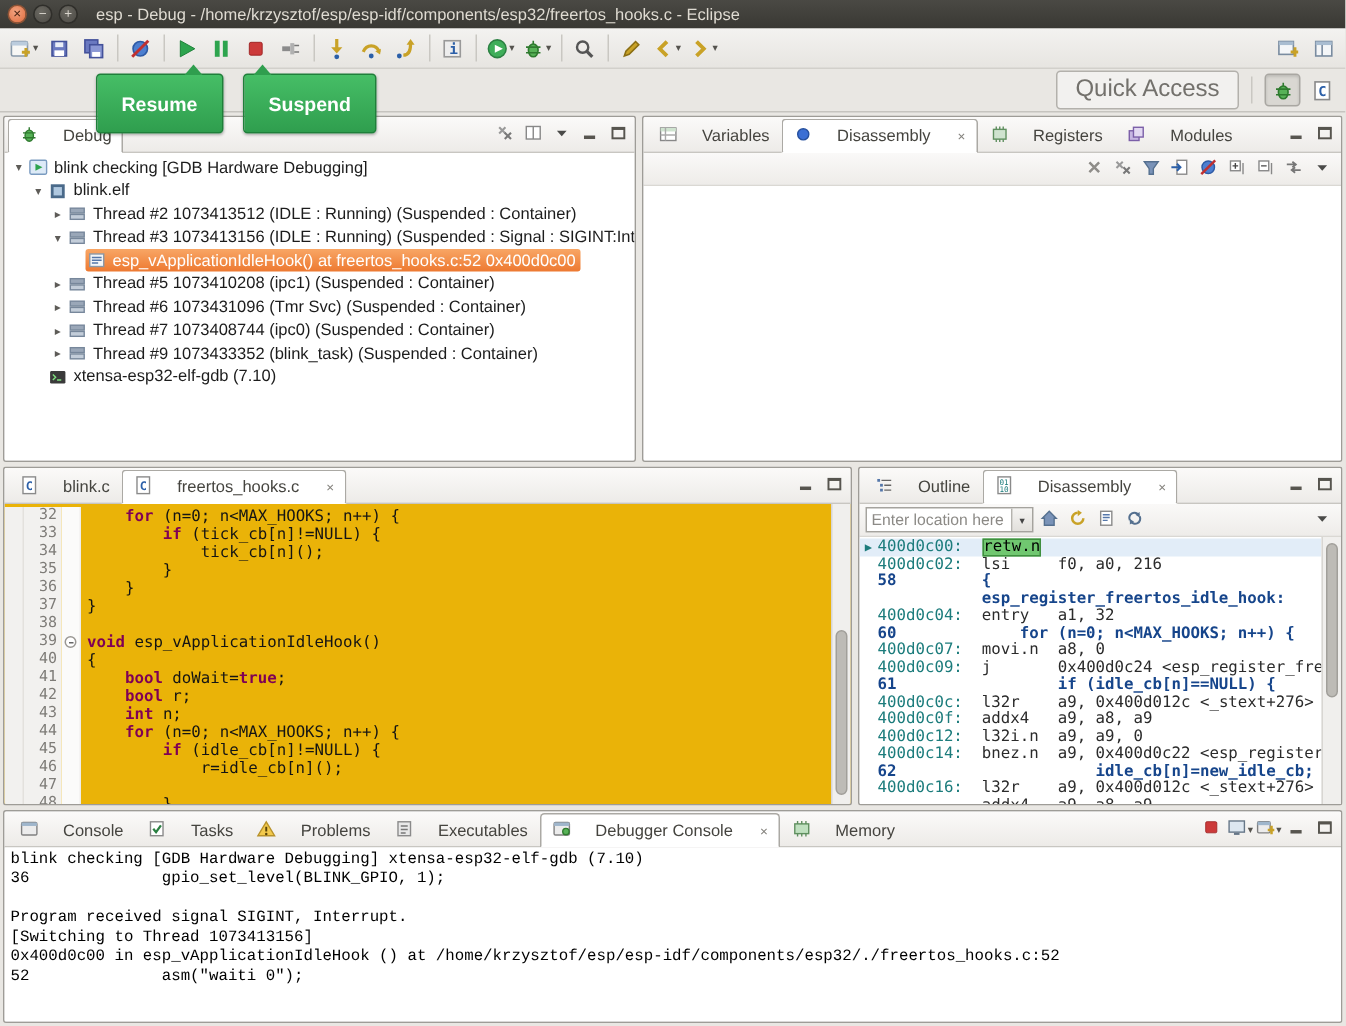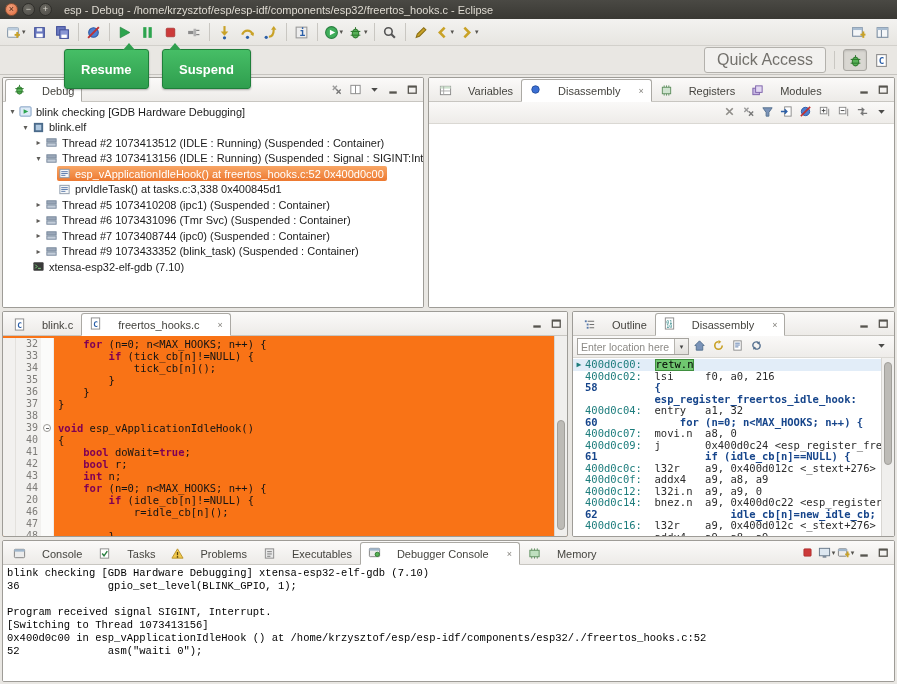--- a/index.html
+++ b/index.html
@@ -66,21 +66,21 @@
 
 
 .tree{flex:1;background:#fff;overflow:hidden;padding-top:2px}
 .tree-row{height:15.5px;display:flex;align-items:center;white-space:nowrap;overflow:hidden;font-size:11px;color:#1C1C1C}
 .expander{width:11px;flex:0 0 11px;font-size:8px;color:#5E5C58;text-align:center}
 .tree-ico{width:15px;flex:0 0 15px;display:flex;align-items:center;justify-content:center;margin-right:3px}
 .sel-wrap{display:flex;align-items:center;height:15px;border-radius:2px;padding:0 3px 0 0}
 .tree-row.selected .sel-wrap{background:linear-gradient(#F8A665,#ED7931);color:#fff}
 
 
-.ebody{flex:1;position:relative;background:#f97316;overflow:hidden}
+.ebody{flex:1;position:relative;background:#eab308;overflow:hidden}
 .elines{position:absolute;top:0;left:0;right:13px;bottom:0;overflow:hidden;font-family:"DejaVu Sans Mono",monospace;font-size:10.5px;line-height:12px;padding-top:2px}
 .code-line{display:flex;height:12px;white-space:pre}
 .annot{width:13px;flex:0 0 13px;background:#F2F1EF;border-right:1px solid #E3E1DD}
 .ln{width:25px;flex:0 0 25px;background:#F2F1EF;color:#7E7C78;text-align:right;padding-right:3px;font-size:10px}
 .foldc{width:13px;flex:0 0 13px;background:#FBFBFA;border-right:1px solid #EFEEEC;display:flex;align-items:center;justify-content:center}
 .fold-mark{display:inline-block;width:8px;height:8px;border:1px solid #9A9894;border-radius:50%;position:relative;background:#fff}
 .fold-mark::after{content:"";position:absolute;left:1.5px;right:1.5px;top:3px;height:1px;background:#666}
 .ctext{padding-left:4px;color:#141414}
 .kw{color:#7F0055;font-weight:bold}
 .vscroll{position:absolute;top:0;right:0;bottom:0;width:13px;background:#F0EFED;border-left:1px solid #D8D6D2}
@@ -437,34 +437,20 @@
                   <svg width="13" height="13" viewBox="0 0 14 14">
                     <rect x="2" y="2.5" width="10" height="9" fill="#F4F6F8" stroke="#8A98A8"></rect>
                     <line x1="3.5" y1="5" x2="10.5" y2="5" stroke="#5577AA"></line>
                     <line x1="3.5" y1="7" x2="10.5" y2="7" stroke="#5577AA"></line>
                     <line x1="3.5" y1="9" x2="8" y2="9" stroke="#5577AA"></line>
                   </svg>
                 </span>
                 <span class="tree-label">esp_vApplicationIdleHook() at freertos_hooks.c:52 0x400d0c00</span>
               </span>
             </div>
-            <div class="tree-row" style="padding-left: 43px;">
-              <span class="expander"></span>
-              <span class="sel-wrap">
-                <span class="tree-ico">
-                  <svg width="13" height="13" viewBox="0 0 14 14">
-                    <rect x="2" y="2.5" width="10" height="9" fill="#F4F6F8" stroke="#8A98A8"></rect>
-                    <line x1="3.5" y1="5" x2="10.5" y2="5" stroke="#5577AA"></line>
-                    <line x1="3.5" y1="7" x2="10.5" y2="7" stroke="#5577AA"></line>
-                    <line x1="3.5" y1="9" x2="8" y2="9" stroke="#5577AA"></line>
-                  </svg>
-                </span>
-                <span class="tree-label">prvIdleTask() at tasks.c:3,338 0x400845d1</span>
-              </span>
-            </div>
             <div class="tree-row" style="padding-left: 30px;">
               <span class="expander">▸</span>
               <span class="sel-wrap">
                 <span class="tree-ico">
                   <svg width="13" height="13" viewBox="0 0 14 14">
                     <rect x="2" y="3" width="10" height="3.5" fill="#9AA7B8" stroke="#77879B"></rect>
                     <rect x="2" y="7.5" width="10" height="3.5" fill="#C3CDD9" stroke="#77879B"></rect>
                   </svg>
                 </span>
                 <span class="tree-label">Thread #5 1073410208 (ipc1) (Suspended : Container)</span>
@@ -676,21 +662,21 @@
               <div class="code-line"><span class="annot"></span><span class="ln">35</span><span class="foldc"></span><span class="ctext">        }</span></div>
               <div class="code-line"><span class="annot"></span><span class="ln">36</span><span class="foldc"></span><span class="ctext">    }</span></div>
               <div class="code-line"><span class="annot"></span><span class="ln">37</span><span class="foldc"></span><span class="ctext">}</span></div>
               <div class="code-line"><span class="annot"></span><span class="ln">38</span><span class="foldc"></span><span class="ctext"></span></div>
               <div class="code-line"><span class="annot"></span><span class="ln">39</span><span class="foldc"><span class="fold-mark"></span></span><span class="ctext"><span class="kw">void</span> esp_vApplicationIdleHook()</span></div>
               <div class="code-line"><span class="annot"></span><span class="ln">40</span><span class="foldc"></span><span class="ctext">{</span></div>
               <div class="code-line"><span class="annot"></span><span class="ln">41</span><span class="foldc"></span><span class="ctext">    <span class="kw">bool</span> doWait=<span class="kw">true</span>;</span></div>
               <div class="code-line"><span class="annot"></span><span class="ln">42</span><span class="foldc"></span><span class="ctext">    <span class="kw">bool</span> r;</span></div>
               <div class="code-line"><span class="annot"></span><span class="ln">43</span><span class="foldc"></span><span class="ctext">    <span class="kw">int</span> n;</span></div>
               <div class="code-line"><span class="annot"></span><span class="ln">44</span><span class="foldc"></span><span class="ctext">    <span class="kw">for</span> (n=0; n&lt;MAX_HOOKS; n++) {</span></div>
-              <div class="code-line"><span class="annot"></span><span class="ln">20</span><span class="foldc"></span><span class="ctext">        <span class="kw">if</span> (idle_cb[n]!=NULL) {</span></div>
+              <div class="code-line"><span class="annot"></span><span class="ln">45</span><span class="foldc"></span><span class="ctext">        <span class="kw">if</span> (idle_cb[n]!=NULL) {</span></div>
               <div class="code-line"><span class="annot"></span><span class="ln">46</span><span class="foldc"></span><span class="ctext">            r=idle_cb[n]();</span></div>
               <div class="code-line"><span class="annot"></span><span class="ln">47</span><span class="foldc"></span></div>
               <div class="code-line"><span class="annot"></span><span class="ln">48</span><span class="foldc"></span><span class="ctext">        }</span></div>
             </div>
           <div class="vscroll">
             <div class="vthumb" id="editor-thumb"></div>
           </div>
         </div>
       </div>
       <div class="panel" id="disasm-panel">

